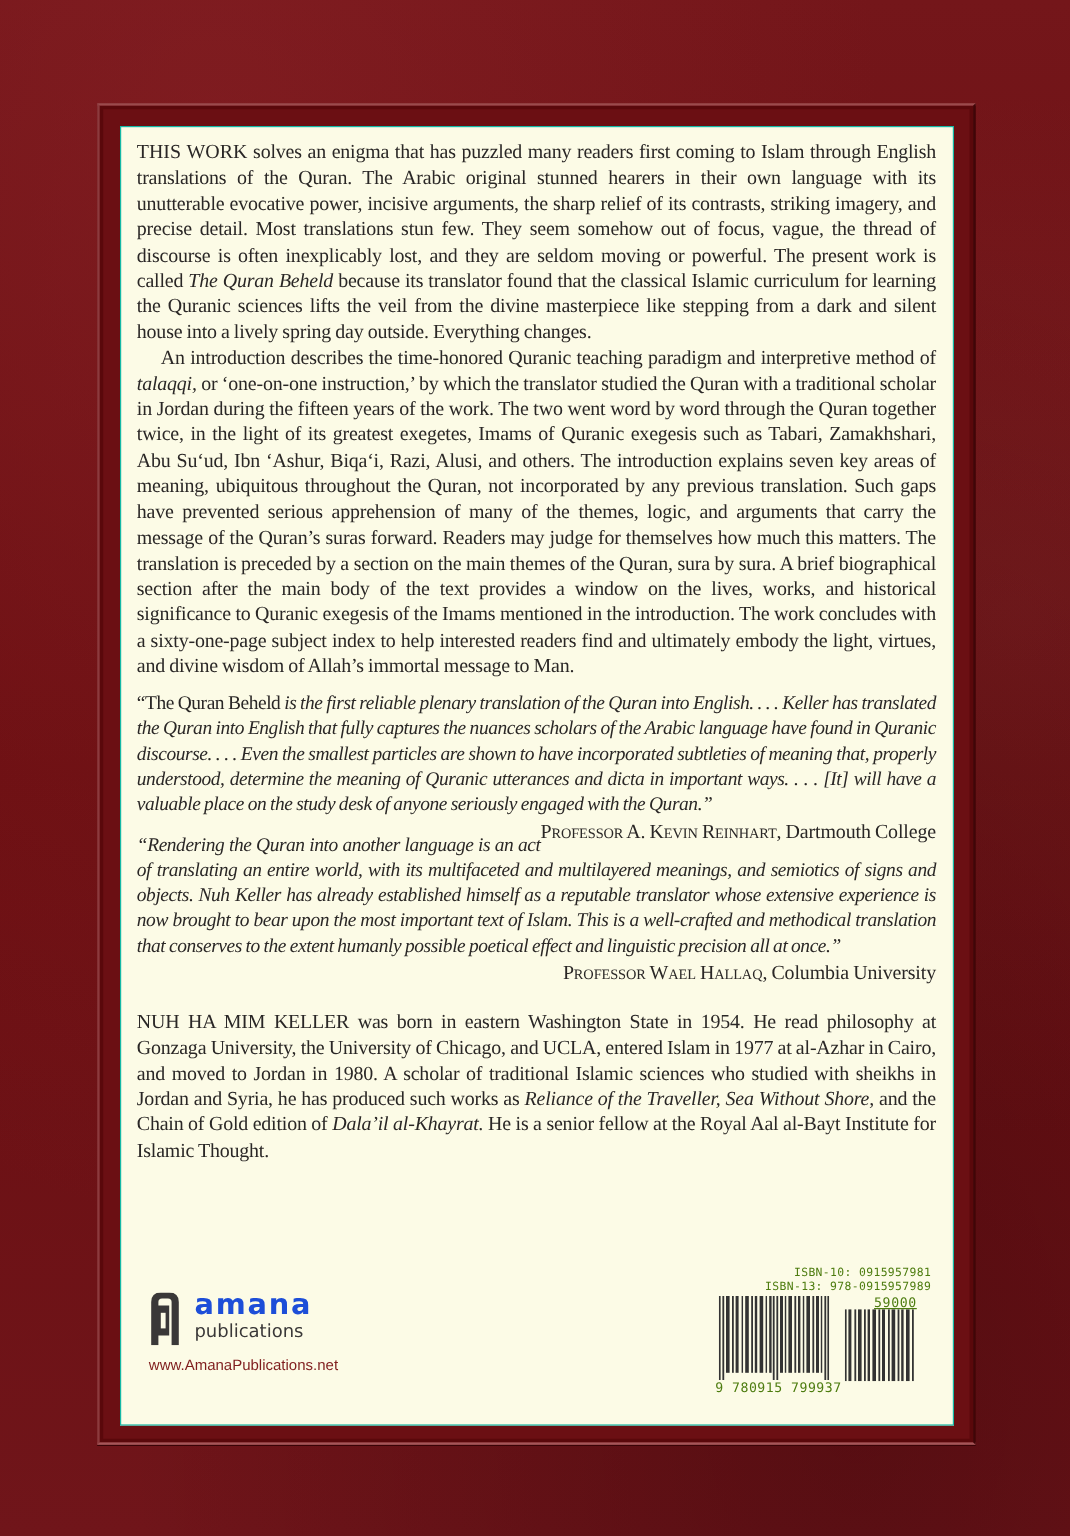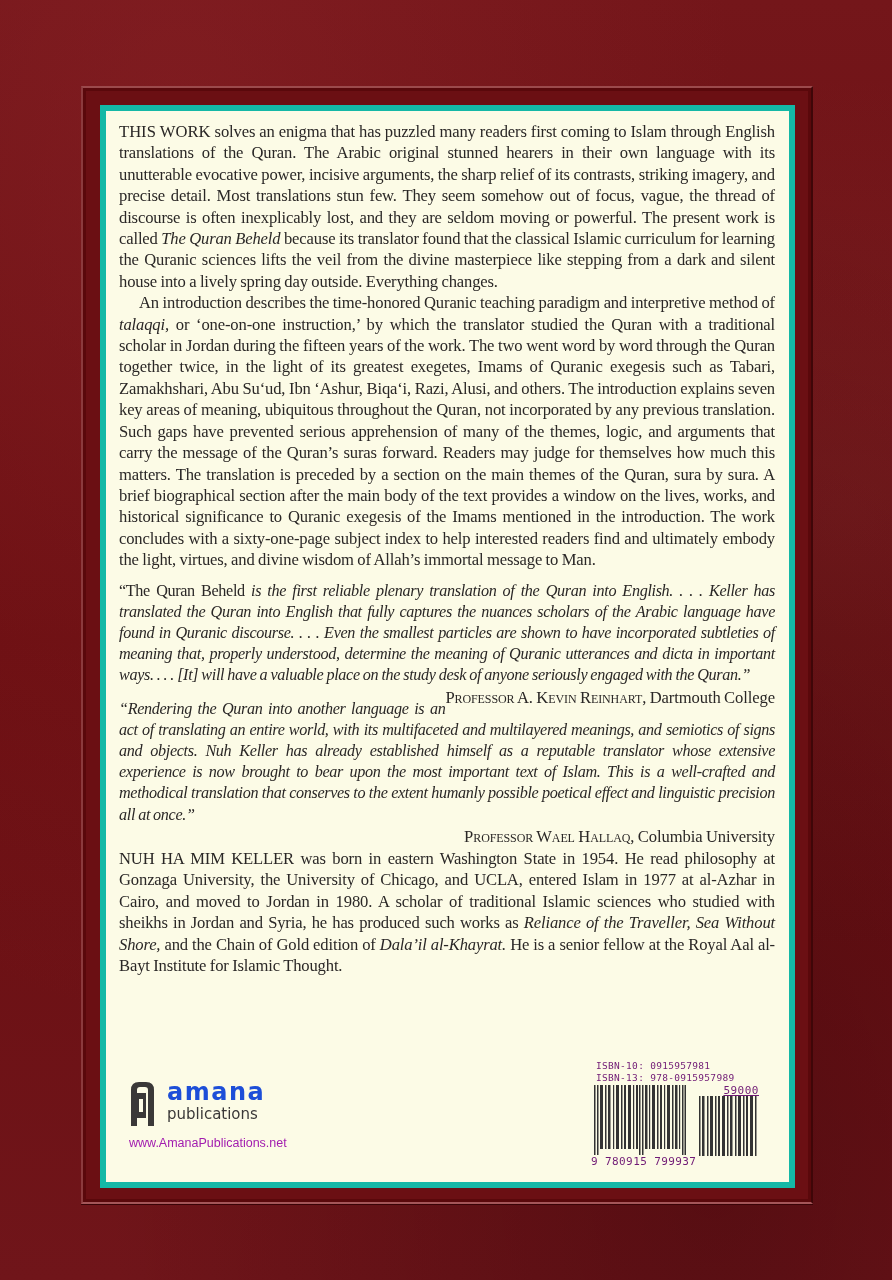--- a/index.html
+++ b/index.html
@@ -21,42 +21,42 @@
       border-top: 2px solid #9b4a4c;
       border-left: 2px solid #8c3a3d;
       border-right: 2px solid #3f0608;
       border-bottom: 2px solid #a45659;
       box-shadow: inset 0 0 0 3px #5a080b, 0 1px 0 #3a0306;
     }
     .panel {
       position: absolute; left: 100px; top: 105px; width: 695px; height: 1083px;
       box-sizing: border-box;
       background: #fcfbe6;
-      border: 6px solid #14b8a6;
+      border: 1px solid #14b8a6;
       color: #2a2726;
       padding: 10px 14px 0 13px;
     }
     .para {
       font-size: 16.6px; line-height: 21.4px; text-align: justify;
       margin: 0; letter-spacing: -0.15px; word-spacing: -0.5px;
     }
     .para.indent { text-indent: 20px; }
     .para .lead { letter-spacing: 0; }
     .quote {
       font-size: 16.2px; line-height: 21.2px; font-style: italic;
       text-align: justify; margin: 26px 0 0 0; letter-spacing: -0.35px; word-spacing: -0.6px;
     }
     .quote .roman { font-style: normal; }
     .attrib {
       font-style: normal; font-size: 16.6px; letter-spacing: -0.1px;
     }
     .attrib .sc { font-variant: small-caps; }
     .attrib-right { display: block; text-align: right; font-style: normal; }
     .attrib-inline { float: right; font-style: normal; }
-    .bio { margin-top: 1px; }
+    .bio { margin-top: 20px; }
     .bottom-row {
       position: absolute; left: 13px; right: 14px; top: 934px; height: 120px;
     }
     .logo {
       position: absolute; left: 10px; top: 37px; width: 200px; height: 60px;
     }
     .logo-mark {
       position: absolute; left: 0; top: 0; width: 27px; height: 44px;
     }
     .logo-word1 {
@@ -65,25 +65,25 @@
       font-weight: bold; font-size: 24px; letter-spacing: 1.5px; color: #1d4ed8;
     }
     .logo-word2 {
       position: absolute; left: 38px; top: 23px;
       font-family: "DejaVu Sans", "Liberation Sans", sans-serif;
       font-weight: normal; font-size: 15px; color: #3a3838;
     }
     .logo-url {
       position: absolute; left: 0; top: 54px; white-space: nowrap;
       font-family: "Liberation Sans", "DejaVu Sans", sans-serif;
-      font-size: 12.5px; color: #a21caf;
+      font-size: 12.5px; color: #7f1d1d;
     }
     .barcode-block {
       position: absolute; right: 4px; top: 15px; width: 180px; height: 110px;
-      font-family: "DejaVu Sans Mono", "Liberation Mono", monospace; color: #701a75;
+      font-family: "DejaVu Sans Mono", "Liberation Mono", monospace; color: #4d7c0f; text-align: right;
     }
     .isbn-line { font-size: 9.5px; line-height: 12px; letter-spacing: 0.3px; margin-left: 5px; white-space: nowrap; }
     .price { position: absolute; right: 12px; top: 24px; font-size: 11px; letter-spacing: 0.5px; text-decoration: underline; }
     .bars-main { position: absolute; left: 3px; top: 25px; width: 92px; height: 70px; }
     .bars-addon { position: absolute; left: 108px; top: 36px; width: 58px; height: 60px; }
     .barnum { position: absolute; left: 0; top: 95px; font-size: 11px; letter-spacing: 0.4px; white-space: nowrap; }
   </style>
 </head>
 <body>
 

